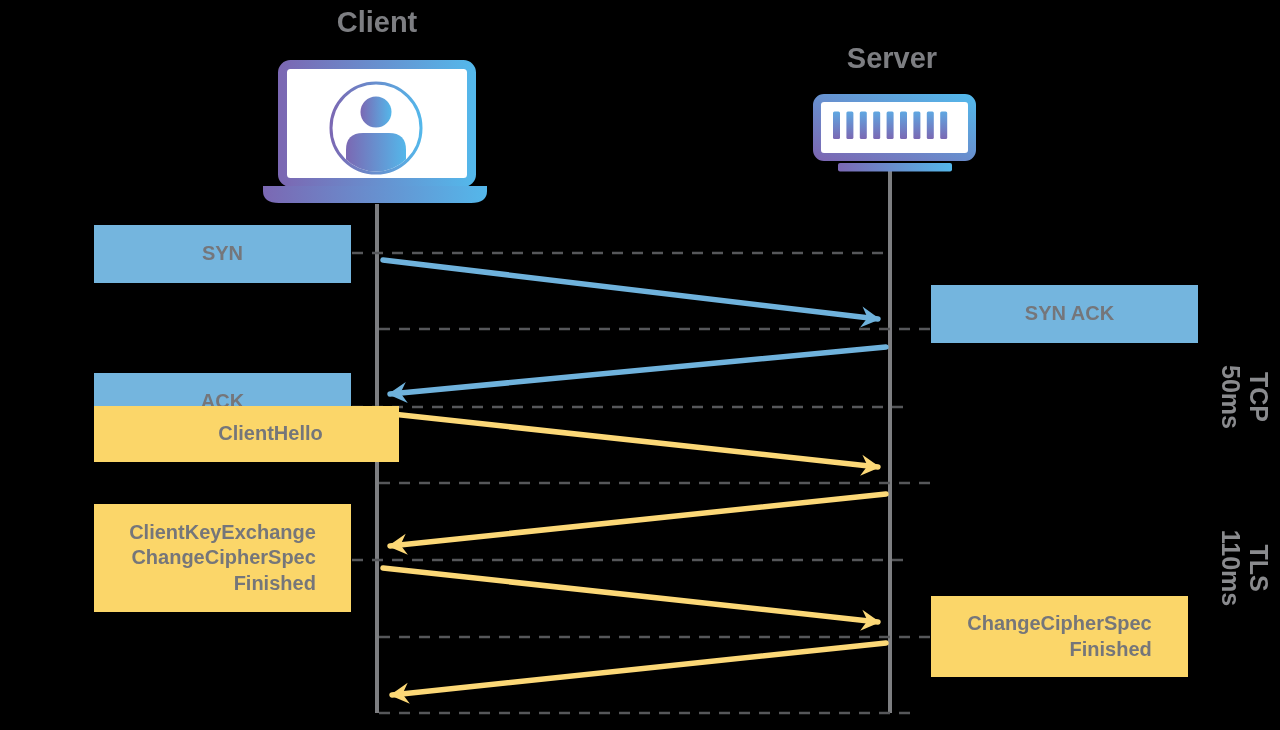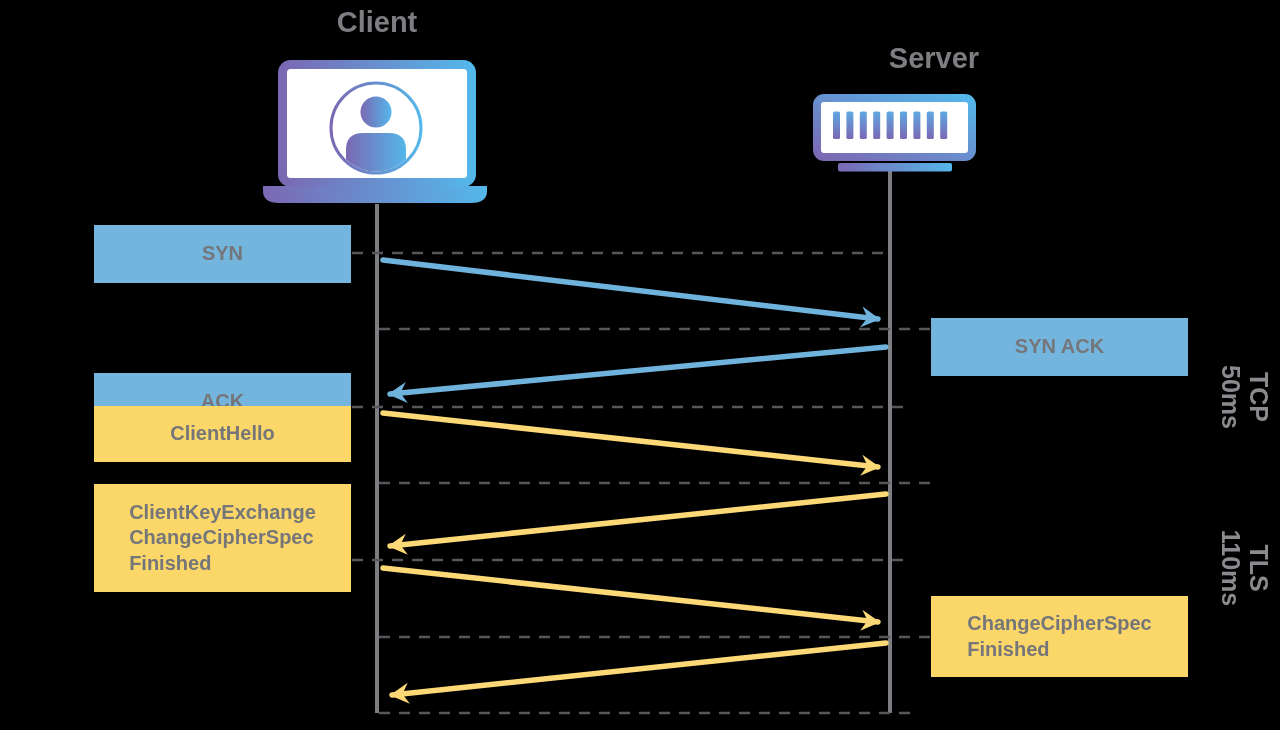--- a/index.html
+++ b/index.html
@@ -13,53 +13,53 @@
   }
   .actor-title {
     position: absolute;
     width: 220px;
     text-align: center;
     font-size: 29px;
     font-weight: bold;
     color: #7d7e82;
   }
   .title-client { left: 267px; top: 6px; }
-  .title-server { left: 824px; top: 42px; }
+  .title-server { left: 782px; top: 42px; }
 
   .svg-layer {
     position: absolute;
     left: 0; top: 0;
     width: 1280px;
     height: 730px;
   }
 
   .msg-box {
     position: absolute;
     width: 257px;
     display: flex;
     align-items: center;
     justify-content: center;
-    text-align: left;
+    text-align: right;
     font-size: 20px;
     font-weight: bold;
     color: #75767a;
     line-height: 1.26;
     white-space: pre-line;
   }
   .box-blue   { background: #74b5de; }
   .box-yellow { background: #fbd669; }
 
   .left-col  { left: 94px; }
   .right-col { left: 931px; }
 
   .box-syn          { top: 225px; height: 58px; }
   .box-ack          { top: 349px; height: 57px; margin-top: 24px; }
-  .box-clienthello  { top: 406px; height: 56px; }
-  .box-cke          { top: 484px; height: 108px; }
-  .box-synack       { top: 318px; height: 58px; }
+  .box-clienthello  { top: 406px; height: 56px; padding-left: 48px; }
+  .box-cke          { top: 504px; height: 108px; }
+  .box-synack       { top: 285px; height: 58px; padding-left: 10px; }
   .box-serverhello  { top: 423px; height: 114px; }
   .box-ccs          { top: 596px; height: 81px; }
 
   .phase-label {
     position: absolute;
     width: 130px;
     height: 64px;
     display: flex;
     align-items: center;
     justify-content: center;

